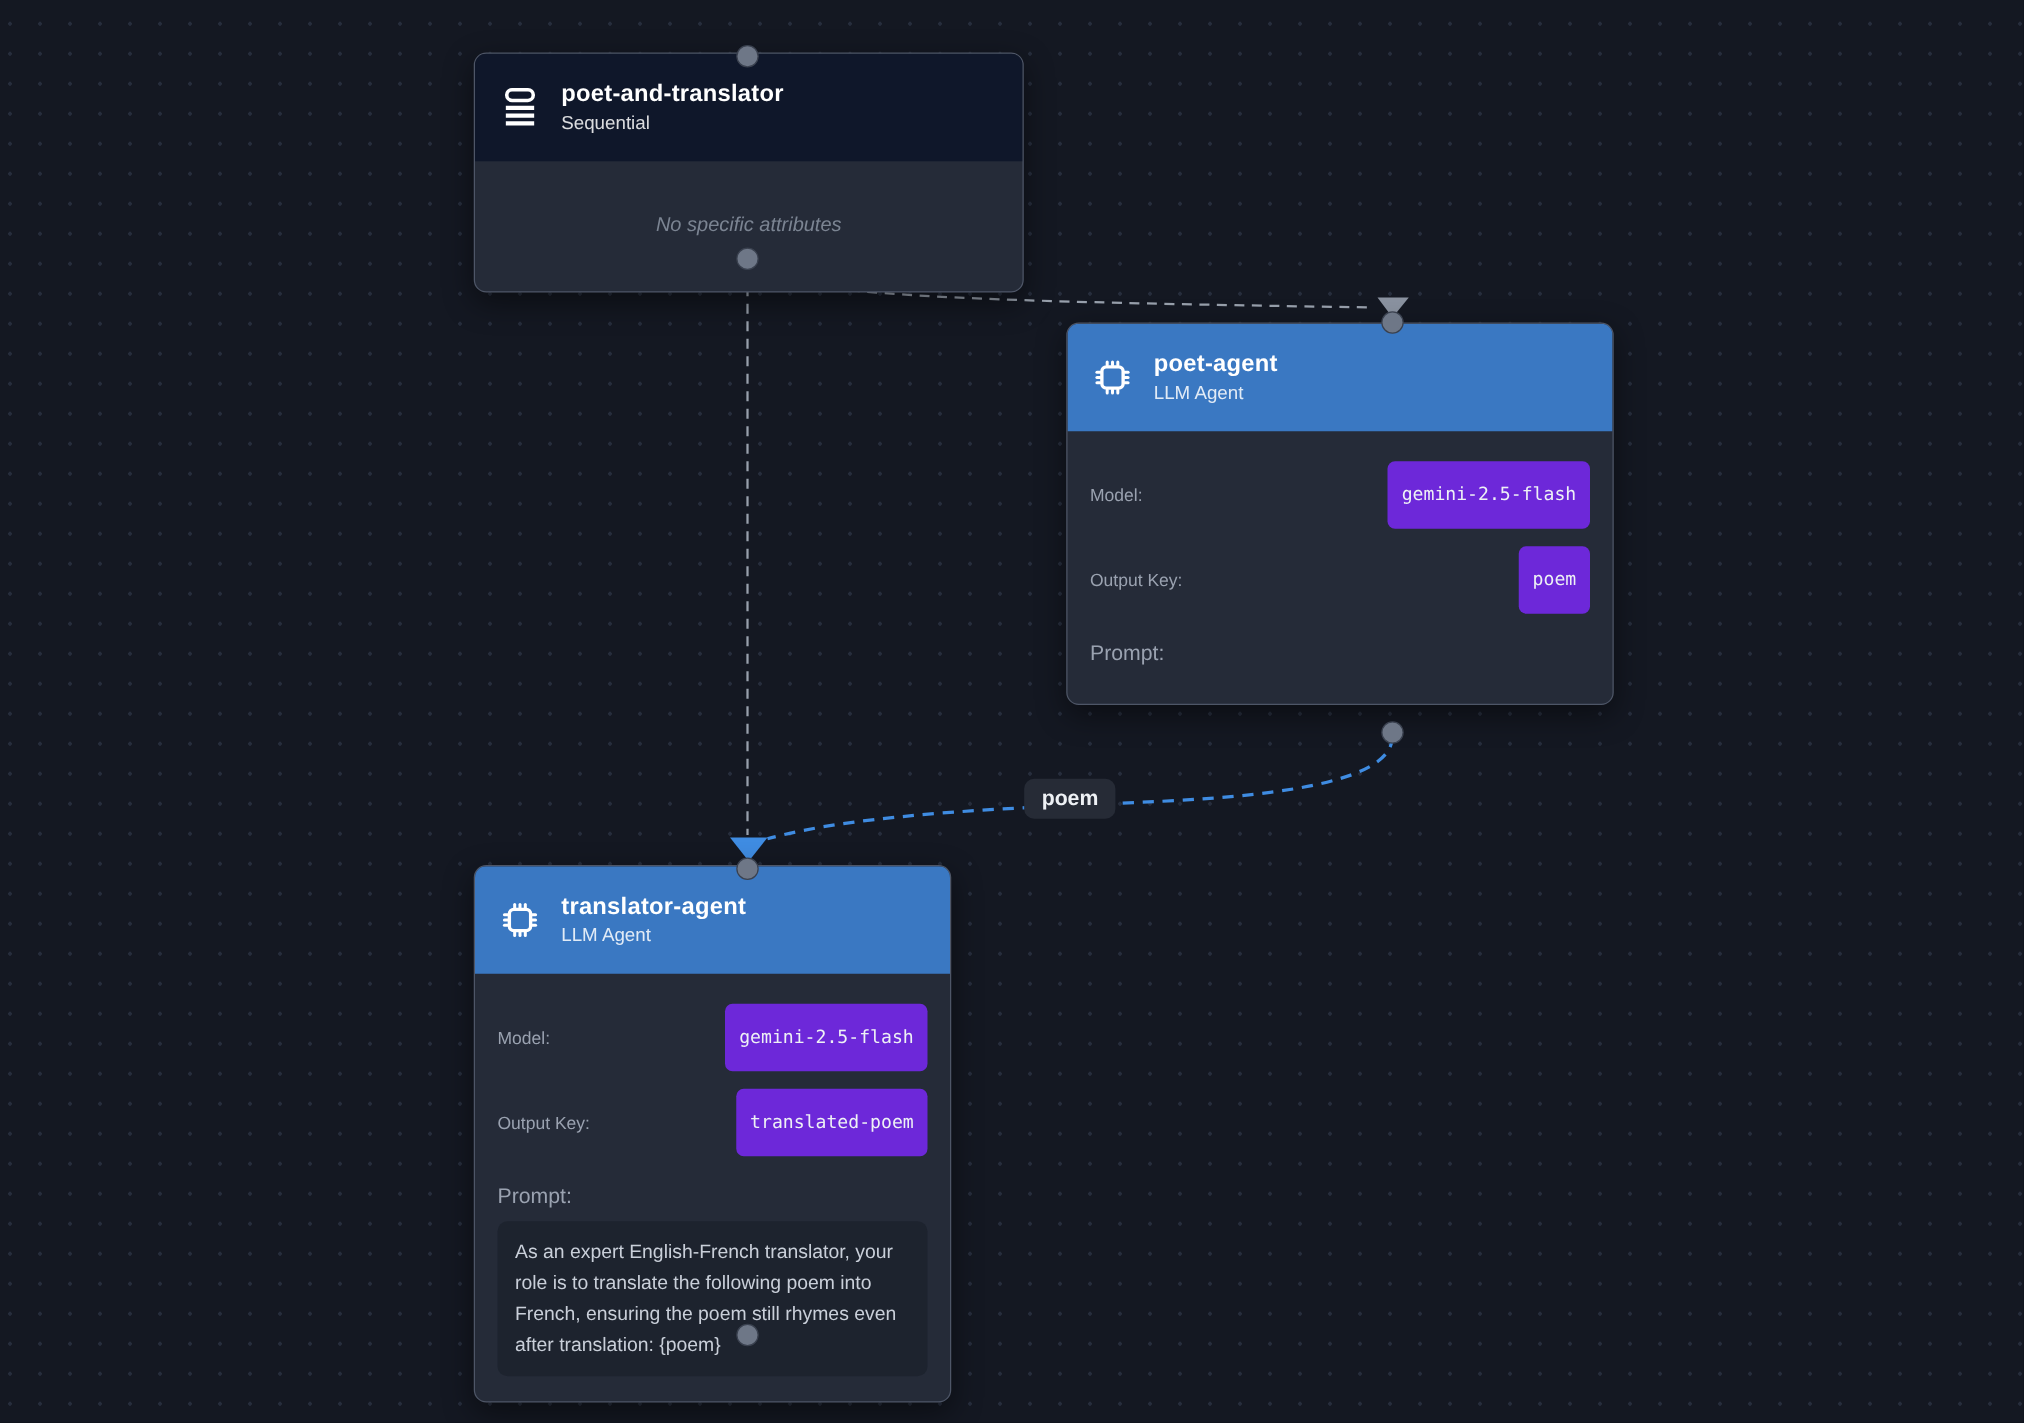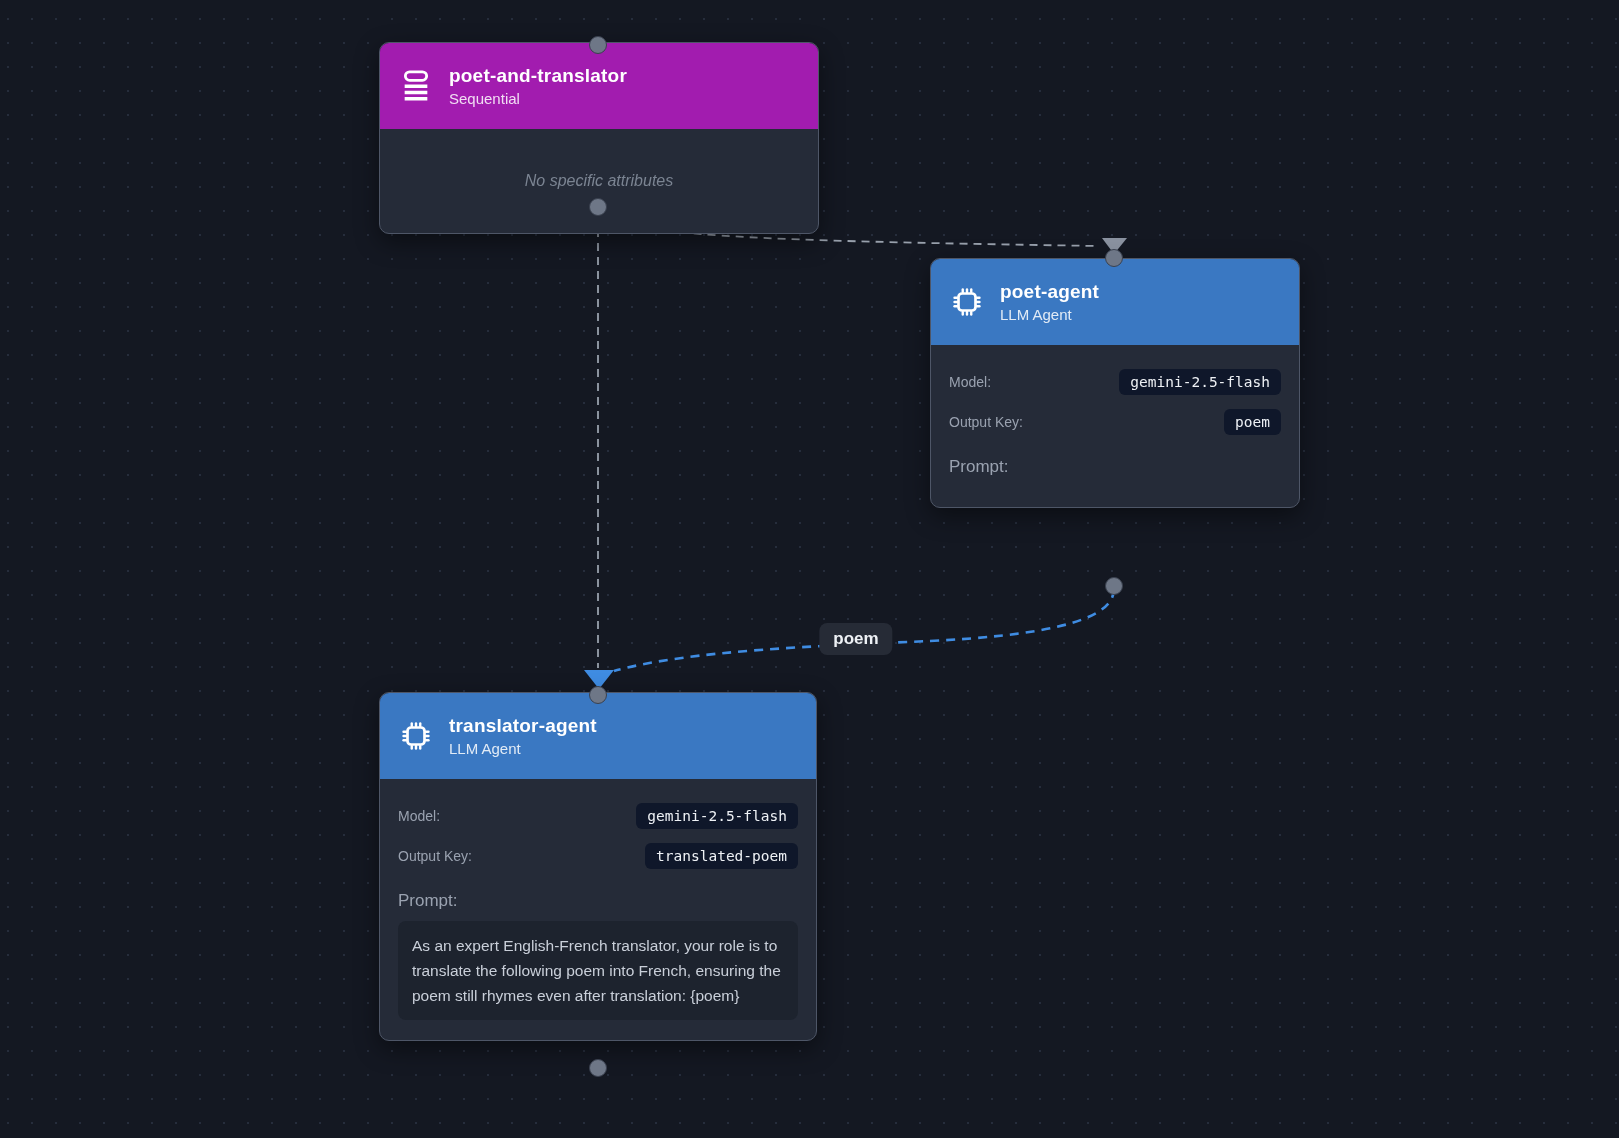--- a/index.html
+++ b/index.html
@@ -19,38 +19,38 @@
     border:1px solid #4e5667;
     border-radius:10px;
     background:#252b38;
     box-shadow:0 8px 24px rgba(0,0,0,0.45);
     overflow:hidden;
   }
   .node-header{
     display:flex;align-items:center;gap:15px;
     padding:0 18px;
   }
-  .node-header.orange{background:#a21caf;height:86px;}
+  .node-header.orange{background:#0f172a;height:86px;}
   .node-header.blue{background:#3a78c2;height:86px;}
   .hdr-icon{flex:0 0 auto;width:36px;height:36px;display:flex;align-items:center;justify-content:center;}
   .hdr-text{display:flex;flex-direction:column;line-height:1.25;}
   .node-title{color:#ffffff;font-size:19px;font-weight:700;letter-spacing:0.2px;}
   .node-subtitle{color:rgba(255,255,255,0.85);font-size:15px;margin-top:2px;}
   .node-body{padding:24px 18px 20px 18px;}
   .empty-body{
     height:104px;padding:0;display:flex;align-items:center;justify-content:center;
   }
   .empty-note{color:#7b8492;font-style:italic;font-size:16px;}
   .field-row{display:flex;justify-content:space-between;align-items:center;margin-bottom:14px;}
   .field-label{color:#9aa2b0;font-size:14px;}
   .chip{
-    background:#0f172a;color:#eef1f5;
+    background:#6d28d9;color:#eef1f5;
     font-family:"DejaVu Sans Mono","Liberation Mono",monospace;
     font-size:14.5px;
-    padding:5px 11px;border-radius:6px;white-space:nowrap;
+    padding:19px 11px;border-radius:6px;white-space:nowrap;
   }
   .prompt-label{color:#9aa2b0;font-size:17px;margin:22px 0 10px 0;}
   .prompt-box{
     background:#1d232e;border-radius:8px;
     padding:12px 14px;
     color:#c9cfd9;font-size:15.5px;line-height:25px;
   }
   .handle{
     position:absolute;width:18px;height:18px;border-radius:50%;
     background:#6e7787;border:1px solid #3a414f;
@@ -60,22 +60,22 @@
   .node{z-index:10;}
   .edge-label{
     position:absolute;z-index:20;
     left:856px;top:639px;transform:translate(-50%,-50%);
     background:#262b36;border-radius:8px;
     padding:6px 14px;
     color:#eef1f5;font-size:17px;font-weight:700;
   }
   
   #node-seq{left:379px;top:42px;width:440px;}
-  #node-poet{left:930px;top:258px;width:370px;}
-  #node-translator{left:379px;top:692px;width:438px;}
+  #node-poet{left:853px;top:258px;width:438px;}
+  #node-translator{left:379px;top:692px;width:382px;}
 </style>
 </head>
 <body>
 
 <div id="canvas">
 
   <svg id="edges" width="1619" height="1138" viewBox="0 0 1619 1138">
     <path d="M 598 215 C 645 238, 790 241, 1098 246" fill="none" stroke="#98a0ac" stroke-width="1.8" stroke-dasharray="8 6"></path>
     <polygon points="1102,238 1127,238 1114,254" fill="#8a92a0"></polygon>
     <path d="M 598 215 L 598 668" fill="none" stroke="#98a0ac" stroke-width="1.8" stroke-dasharray="8 6"></path>

